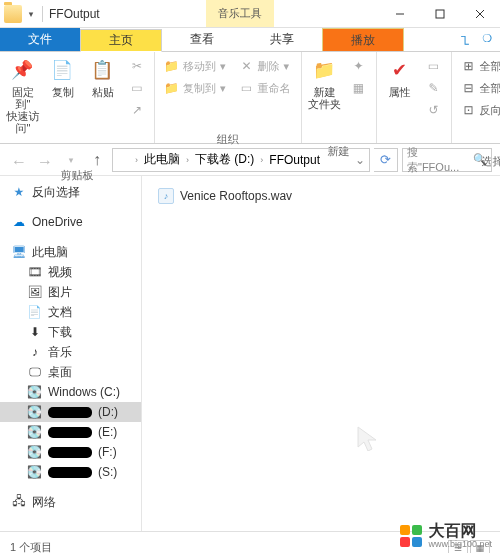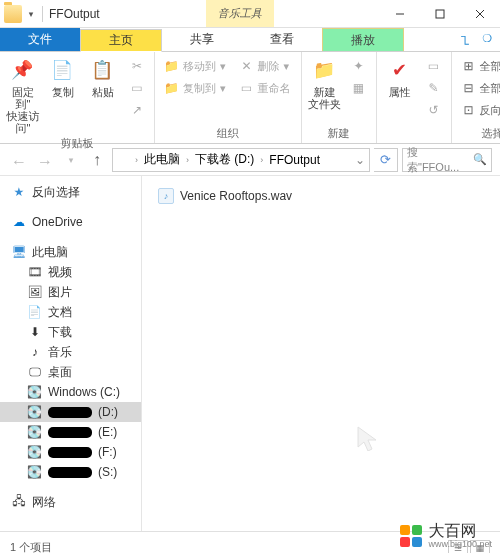--- a/index.html
+++ b/index.html
@@ -6,37 +6,37 @@
 body { width: 500px; height: 553px; background: #fff; position: relative; overflow: hidden; }
 
 
 .titlebar { height: 28px; background: #fff; display: flex; align-items: center; border-bottom: 1px solid #e0e0e0; }
 .titlebar .folder-ico { width: 18px; height: 18px; margin: 0 4px; background: linear-gradient(#ffe9a6, #f7c65f); border-radius: 2px; position: relative; }
 .titlebar .folder-ico::before { content: ""; position: absolute; top: -3px; left: 0; width: 8px; height: 3px; background: #f7c65f; border-radius: 1px 1px 0 0; }
 .titlebar .qat { width: 10px; display:flex; justify-content:center; color:#555; font-size:9px; }
 .titlebar .sep { width: 1px; height: 16px; background: #d0d0d0; margin: 0 6px; }
 .titlebar .title { font-size: 12px; color: #333; flex: 0 0 auto; }
 .titlebar .spacer { flex: 1; }
-.ctx-tab { background: #fff2b8; color: #555; font-size: 11px; padding: 4px 12px; height: 100%; display: flex; align-items: center; font-style: italic; }
+.ctx-tab { background: #fff2b8; color: #555; font-size: 11px; padding: 4px 12px; height: 100%; display: flex; align-items: center; }
 .win-btn { width: 40px; height: 28px; display: flex; align-items: center; justify-content: center; color: #333; font-size: 12px; cursor: pointer; }
 
 
 .tabs { height: 24px; display: flex; align-items: stretch; background: #fff; border-bottom: 1px solid #d0d0d0; position: relative; }
 .tab { font-size: 12px; padding: 0 28px; display: flex; align-items: center; color: #333; cursor: pointer; }
 .tab.file { background: #1979ca; color: #fff; }
 .tab.active { border: 1px solid #d0d0d0; border-bottom: 1px solid #fff; position: relative; top: 1px; background: #fde047; }
-.tab.music { background: #86efac; border: 1px solid #e0d080; border-bottom: none; color: #444; }
+.tab.music { background: #f97316; border: 1px solid #e0d080; border-bottom: none; color: #444; }
 .tabs .help { position: absolute; right: 28px; top: 4px; color: #2a8dd4; font-size: 13px; cursor: pointer; }
 .tabs .chev { position: absolute; right: 8px; top: 4px; color: #2a8dd4; font-size: 11px; cursor: pointer; }
 
 
 .ribbon { height: 92px; background: #fff; border-bottom: 1px solid #d0d0d0; display: flex; }
 .group { border-right: 1px solid #e0e0e0; display: flex; flex-direction: column; padding: 4px 6px 0; }
 .group-body { flex: 1; display: flex; align-items: flex-start; gap: 6px; }
-.group-label { text-align: center; font-size: 11px; color: #666; padding: 2px 0; }
+.group-label { text-align: center; font-size: 11px; color: #666; padding: 2px 0; margin-top: 32px; }
 .big-btn { display: flex; flex-direction: column; align-items: center; gap: 2px; width: 34px; cursor: pointer; }
 .big-btn .ico { width: 28px; height: 28px; display: flex; align-items: center; justify-content: center; font-size: 18px; }
 .big-btn .lbl { font-size: 11px; color: #444; text-align: center; line-height: 12px; }
 .small-col { display: flex; flex-direction: column; gap: 2px; }
 .small-btn { display: flex; align-items: center; gap: 4px; font-size: 11px; color: #666; height: 20px; padding: 0 4px; cursor: pointer; white-space: nowrap; }
 .small-btn .ic { width: 14px; height: 14px; display: inline-flex; align-items: center; justify-content: center; font-size: 12px; }
 .dis { color: #aaa; }
 
 
 .navbar { height: 32px; display: flex; align-items: center; padding: 0 8px; gap: 4px; border-bottom: 1px solid #e5e5e5; }
@@ -68,21 +68,21 @@
 .status .views { margin-left: auto; display: flex; gap: 2px; }
 .status .vbtn { width: 20px; height: 16px; border: 1px solid #ccc; cursor: pointer; display:flex; align-items:center; justify-content:center; font-size:9px; color:#777; }
 
 
 .wm { position: absolute; right: 8px; bottom: 4px; display: flex; align-items: center; gap: 6px; }
 .wm-logo { display: grid; grid-template-columns: 10px 10px; grid-template-rows: 10px 10px; gap: 2px; }
 .wm-logo span:nth-child(1){background:#ff9a00;border-radius:2px;}
 .wm-logo span:nth-child(2){background:#3bbb4b;border-radius:2px;}
 .wm-logo span:nth-child(3){background:#ff3b3b;border-radius:2px;}
 .wm-logo span:nth-child(4){background:#2a8dd4;border-radius:2px;}
-.wm-txt { font-size: 16px; font-weight: normal; color: #333; line-height: 1; }
+.wm-txt { font-size: 16px; font-weight: bold; color: #333; line-height: 1; }
 .wm-sub { font-size: 9px; color: #888; }
 
 svg { display: block; }
 </style>
 </head>
 <body>
 
 <div class="titlebar">
   <div class="folder-ico"></div>
   <div class="qat">▾</div>
@@ -105,22 +105,22 @@
     <svg width="10" height="10">
         <line x1="1" y1="1" x2="9" y2="9" stroke="#333"></line>
         <line x1="9" y1="1" x2="1" y2="9" stroke="#333"></line>
       </svg>
   </div>
 </div>
 
 <div class="tabs">
   <div class="tab file">文件</div>
   <div class="tab active">主页</div>
+  <div class="tab">查看</div>
   <div class="tab">共享</div>
-  <div class="tab">查看</div>
   <div class="tab music">播放</div>
   <div class="help">㇅</div>
   <div class="chev">❍</div>
 </div>
 
 <div class="ribbon">
   <div class="group">
     <div class="group-body">
       <div class="big-btn">
         <div class="ico">📌</div>

